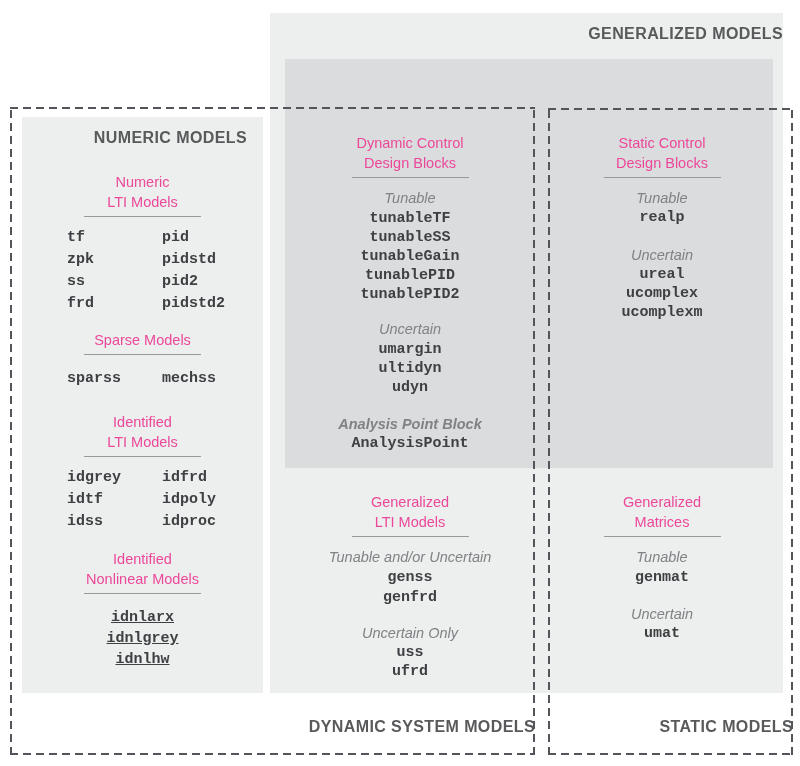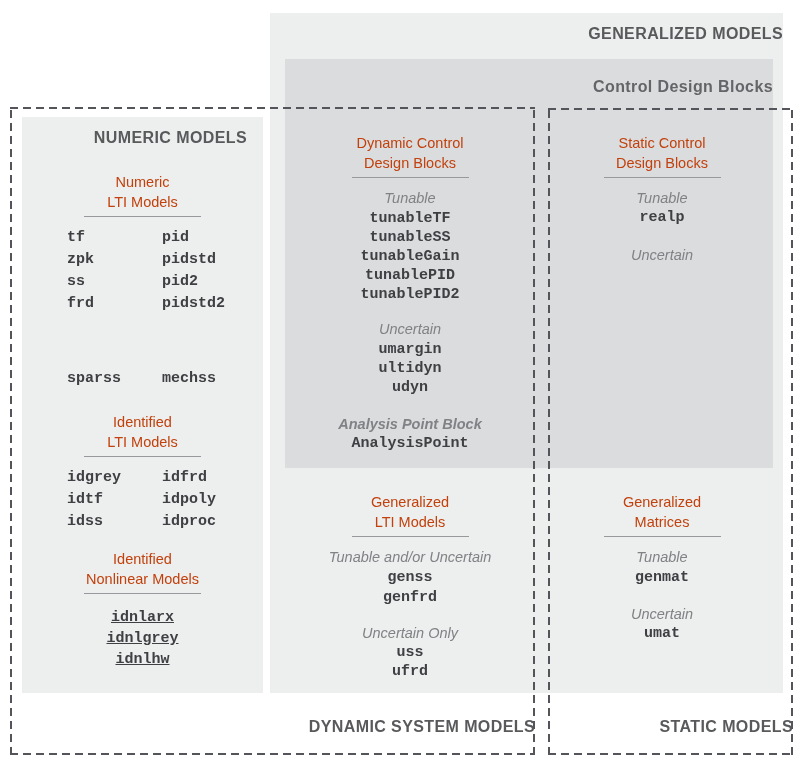--- a/index.html
+++ b/index.html
@@ -14,21 +14,21 @@
       repeating-linear-gradient(90deg,#54555a 0 8px,transparent 8px 13px),
       repeating-linear-gradient(90deg,#54555a 0 8px,transparent 8px 13px),
       repeating-linear-gradient(0deg,#54555a 0 8px,transparent 8px 13px),
       repeating-linear-gradient(0deg,#54555a 0 8px,transparent 8px 13px);
     background-size:100% 2px,100% 2px,2px 100%,2px 100%;
     background-position:0 0,0 100%,0 0,100% 0;
     background-repeat:no-repeat;}
   .big{font-weight:bold;font-size:16px;color:#58595b;letter-spacing:.4px;
        text-align:right;line-height:16px;}
   .cdb{color:#646568;}
-  .ghead{font-size:14.5px;color:#c2410c;text-align:center;line-height:20px;}
+  .ghead{font-size:14.5px;color:#ec4899;text-align:center;line-height:20px;}
   .rule{width:117px;height:0;border-bottom:1.5px solid #97999c;margin:4px auto 0;}
   .ital{font-style:italic;font-size:14.5px;color:#808285;line-height:14px;text-align:center;}
   .code{font-family:"Liberation Mono","DejaVu Sans Mono",monospace;
         font-weight:bold;font-size:15px;color:#3f4043;}
   .center{text-align:center;}
   .lh22{line-height:22px;} .lh21{line-height:21px;text-decoration:underline;}
   .lh20{line-height:20px;} .lh19{line-height:19px;}
 </style>
 </head>
 <body>
@@ -36,21 +36,20 @@
 <div class="canvas">
 
   <div class="panel light" style="left:270px;top:13px;width:513px;height:680px;"></div>
   <div class="panel dark" style="left:285px;top:59px;width:488px;height:409px;"></div>
   <div class="panel light" style="left:22px;top:117px;width:241px;height:576px;"></div>
 
   <div class="dashedbox" style="left:10px;top:107px;width:525px;height:648px;"></div>
   <div class="dashedbox" style="left:548px;top:108px;width:245px;height:647px;"></div>
 
   <div class="abs big" style="left:270px;top:26px;width:513px;">GENERALIZED MODELS</div>
-  <div class="abs big cdb" style="left:285px;top:79px;width:488px;">Control Design Blocks</div>
 
   <div class="abs big" style="left:22px;top:130px;width:225px;">NUMERIC MODELS</div>
 
   <div class="abs ghead" style="left:22px;top:172px;width:241px;">
     <div>Numeric</div>
     <div>LTI Models</div>
     <div class="rule"></div>
   </div>
   <div class="abs code lh22" style="left:67px;top:227px;">
     <div>tf</div>
@@ -58,20 +57,24 @@
     <div>ss</div>
     <div>frd</div>
   </div>
   <div class="abs code lh22" style="left:162px;top:227px;">
     <div>pid</div>
     <div>pidstd</div>
     <div>pid2</div>
     <div>pidstd2</div>
   </div>
 
+  <div class="abs ghead" style="left:22px;top:330px;width:241px;">
+    <div>Sparse Models</div>
+    <div class="rule"></div>
+  </div>
   <div class="abs code lh22" style="left:67px;top:368px;">
     <div>sparss</div>
   </div>
   <div class="abs code lh22" style="left:162px;top:368px;">
     <div>mechss</div>
   </div>
 
   <div class="abs ghead" style="left:22px;top:412px;width:241px;">
     <div>Identified</div>
     <div>LTI Models</div>
@@ -126,20 +129,25 @@
   <div class="abs ghead" style="left:550px;top:133px;width:224px;">
     <div>Static Control</div>
     <div>Design Blocks</div>
     <div class="rule"></div>
   </div>
   <div class="abs ital" style="left:550px;top:191px;width:224px;">Tunable</div>
   <div class="abs code lh19 center" style="left:550px;top:208px;width:224px;">
     <div>realp</div>
   </div>
   <div class="abs ital" style="left:550px;top:248px;width:224px;">Uncertain</div>
+  <div class="abs code lh19 center" style="left:550px;top:265px;width:224px;">
+    <div>ureal</div>
+    <div>ucomplex</div>
+    <div>ucomplexm</div>
+  </div>
 
   <div class="abs ghead" style="left:287px;top:492px;width:246px;">
     <div>Generalized</div>
     <div>LTI Models</div>
     <div class="rule"></div>
   </div>
   <div class="abs ital" style="left:287px;top:550px;width:246px;">Tunable and/or Uncertain</div>
   <div class="abs code lh20 center" style="left:287px;top:568px;width:246px;">
     <div>genss</div>
     <div>genfrd</div>

